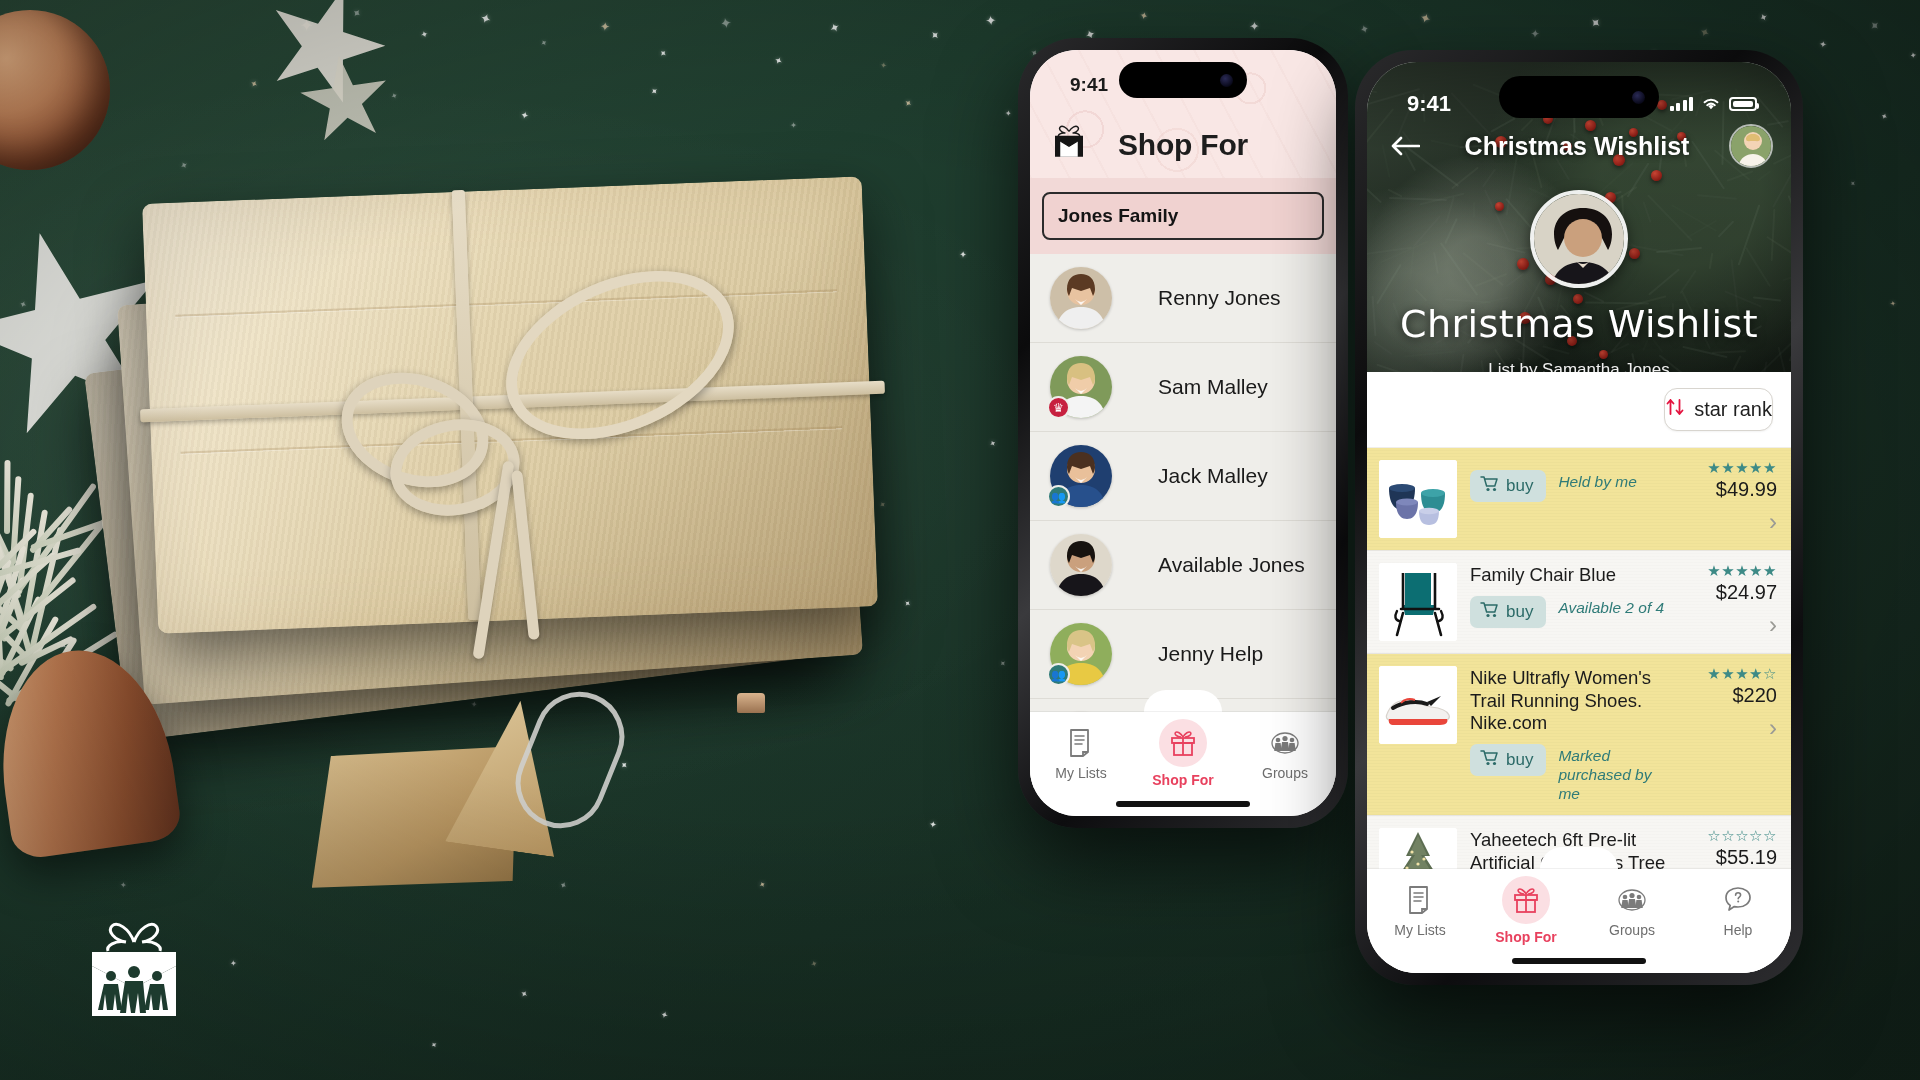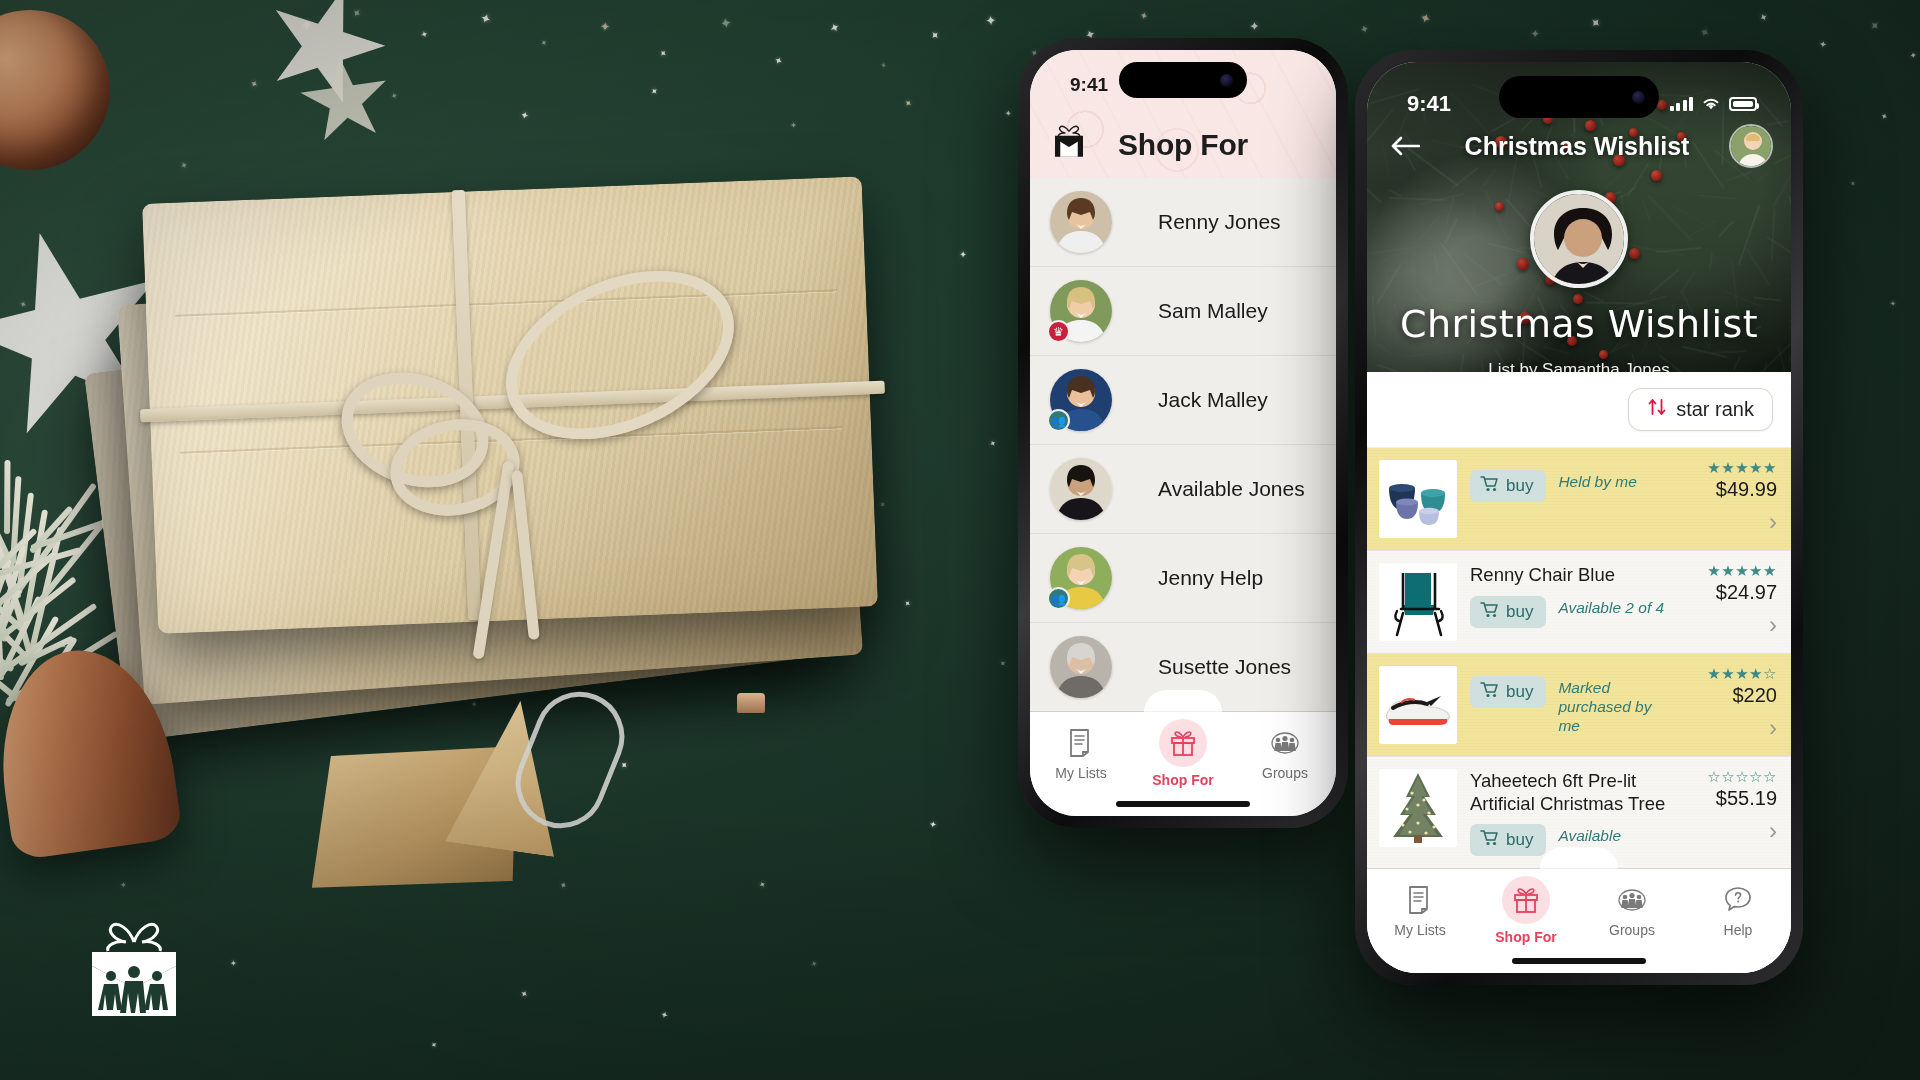--- a/index.html
+++ b/index.html
@@ -329,21 +329,21 @@
     position:absolute; top: 310px; left:0; right:0; bottom: 0;
     background: #f6f5f2;
   }
   .rank-bar {
     background:#fff; padding: 16px 18px; display:flex; justify-content:flex-end;
     border-bottom: 1px solid #f0eeea;
   }
   .rank-btn {
     display:inline-flex; align-items:center; gap: 9px;
     border: 1px solid #d8d5cf; border-radius: 13px;
-    padding: 8px 18px; background:#fff; font-size: 20px; color:#1f1f1f;
+    padding: 8px 0; background:#fff; font-size: 20px; color:#1f1f1f;
     box-shadow: 0 1px 2px rgba(0,0,0,.05);
   }
   .sort-ico { color:#e4133f; font-size: 20px; font-weight:700; letter-spacing:-2px; }
 
   .item {
     display:flex; align-items:flex-start; gap: 13px;
     padding: 12px 14px 12px 12px;
     border-bottom: 1px solid #e7e5e0;
     position: relative;
     background:
@@ -565,20 +565,23 @@
           <path d="M24 13c-3-5-8-7-10-5s0 6 6 7c-5-1-9 2-8 4" fill="none" stroke="#1b1b1b" stroke-width="1.6"></path>
           <path d="M24 13c3-5 8-7 10-5s0 6-6 7c5-1 9 2 8 4" fill="none" stroke="#1b1b1b" stroke-width="1.6"></path>
           <rect x="8" y="18" width="32" height="24" fill="#151515"></rect>
           <path d="M14 42V24l10 6 10-6v18z" fill="#fff"></path>
           <path d="M14 24l10 6 10-6" fill="none" stroke="#151515" stroke-width="1.4"></path>
         </svg>
       </div>
       <div class="header-title">Shop For</div>
     </div>
 
+    <div class="selector-band">
+      <div class="selector">Jones Family</div>
+    </div>
 
     <div class="people-list" id="left-people">
         <div class="person-row">
           <div class="avatar">
          <div class="face"><svg viewBox="0 0 62 62" width="62" height="62">
     <rect width="62" height="62" fill="#cdbfa8"></rect>
     <circle cx="31" cy="24" r="14" fill="#e8c3a0"></circle>
     <path d="M17 22c0-10 6-15 14-15s14 5 14 15c0 4-2 7-2 7l-3-8-9 3-9-3-3 8s-2-3-2-7z" fill="#5b3a23"></path>
     <path d="M6 62c3-16 12-22 25-22s22 6 25 22z" fill="#efefef"></path>
     <path d="M25 32q6 6 12 0l-6 6z" fill="#fff" opacity=".85"></path>
@@ -992,21 +995,21 @@
                 <rect width="78" height="78" fill="#fff"></rect>
     <path d="M26 10h26v34H26z" fill="#0c6e72"></path>
                 <path d="M24 42h32l-2 10H26z" fill="#0c6e72"></path>
     <path d="M24 10v36M56 10v36" stroke="#111" stroke-width="2.6" fill="none"></path>
     <path d="M24 50l-6 22M56 50l6 22M22 46h38" stroke="#111" stroke-width="2.6" fill="none" stroke-linecap="round"></path>
     <path d="M18 48q-4 8 2 10" stroke="#111" stroke-width="2.4" fill="none" stroke-linecap="round"></path>
     <path d="M62 48q4 8-2 10" stroke="#111" stroke-width="2.4" fill="none" stroke-linecap="round"></path>
               </svg>
             </div>
        <div class="item-mid">
-         <div class="item-title">Renny Chair Blue</div>
+         <div class="item-title">Family Chair Blue</div>
          <div class="item-actions">
            <span class="buy-btn">
              <span>
                <svg width="19" height="17" viewBox="0 0 19 17">
                       <path d="M1 2h3l2.6 9h8.2l2.2-7H5.4" fill="none" stroke="#2c6b68" stroke-width="1.5" stroke-linecap="round" stroke-linejoin="round"></path>
                       <circle cx="8" cy="14.5" r="1.6" fill="#2c6b68"></circle>
                       <circle cx="14.5" cy="14.5" r="1.6" fill="#2c6b68"></circle>
                     </svg>
              </span>
              <span>buy</span>
@@ -1025,20 +1028,21 @@
               <svg viewBox="0 0 78 78" width="78" height="78">
                 <rect width="78" height="78" fill="#fff"></rect>
     <path d="M8 48c4-10 12-14 20-14 10 0 14 6 24 7 8 .8 16 3 18 8 1.5 4-2 6-8 6H14c-5 0-8-3-6-7z" fill="#f3f1ef" stroke="#d8d3cd" stroke-width="1.2"></path>
     <path d="M10 53h58c1.5 3-1 6-7 6H15c-4 0-6-2-5-6z" fill="#e9463b"></path>
     <path d="M14 42c10-6 24-8 34-4" stroke="#1a1a1a" stroke-width="4" fill="none" stroke-linecap="round"></path>
     <path d="M48 36l14-6-10 10z" fill="#1a1a1a"></path>
     <path d="M22 37c3-4 9-5 14-3" stroke="#e9463b" stroke-width="2" fill="none"></path>
               </svg>
             </div>
        <div class="item-mid">
+         <div class="item-title">Nike Ultrafly Women's Trail Running Shoes. Nike.com</div>
          <div class="item-actions">
            <span class="buy-btn">
              <span>
                <svg width="19" height="17" viewBox="0 0 19 17">
                       <path d="M1 2h3l2.6 9h8.2l2.2-7H5.4" fill="none" stroke="#2c6b68" stroke-width="1.5" stroke-linecap="round" stroke-linejoin="round"></path>
                       <circle cx="8" cy="14.5" r="1.6" fill="#2c6b68"></circle>
                       <circle cx="14.5" cy="14.5" r="1.6" fill="#2c6b68"></circle>
                     </svg>
              </span>
              <span>buy</span>

